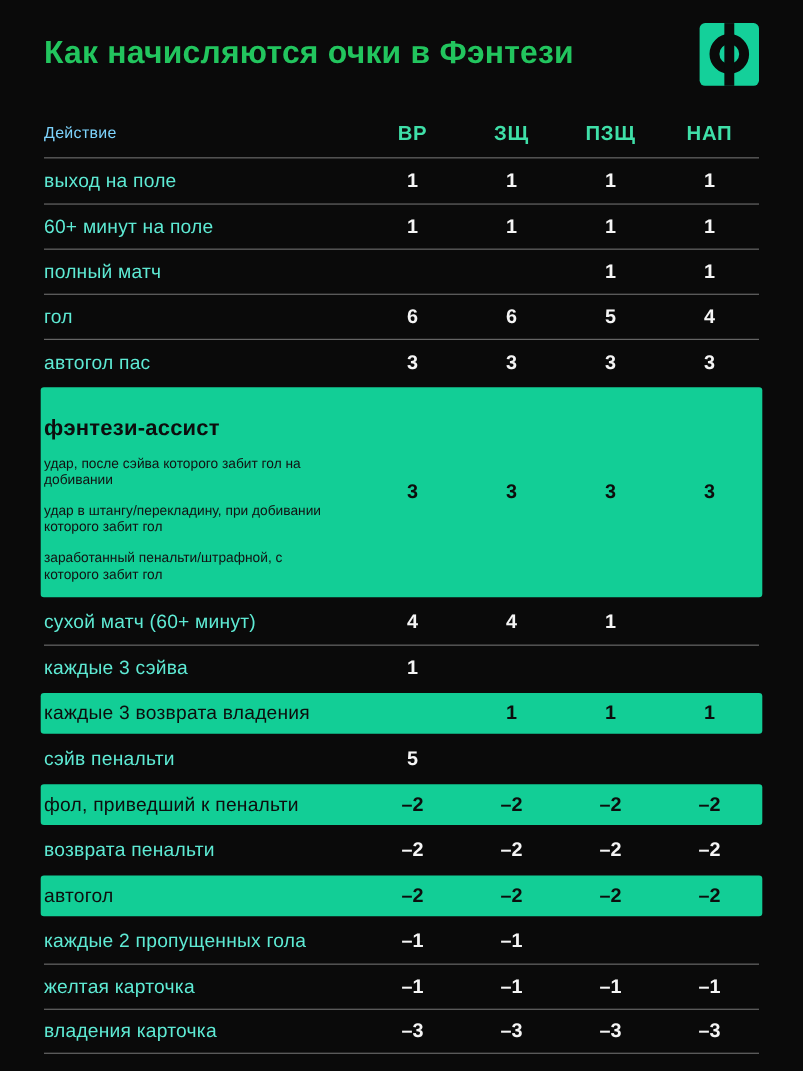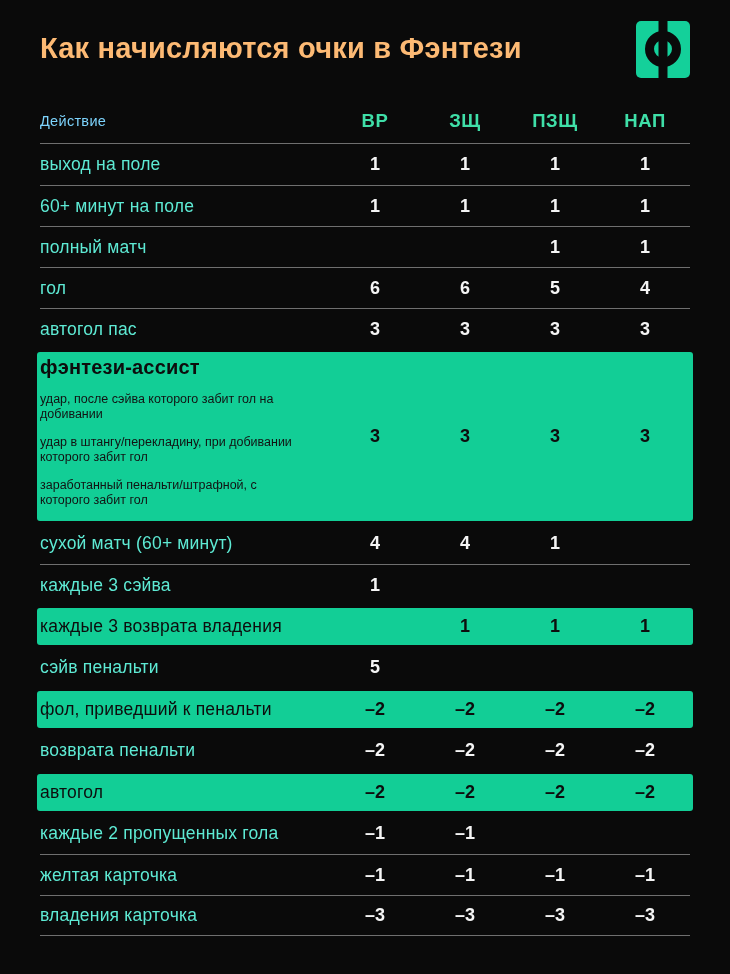--- a/index.html
+++ b/index.html
@@ -9,21 +9,21 @@
     background: #0a0a0a;
     padding: 16px 40px 0;
     font-family: "Liberation Sans", sans-serif;
     overflow: hidden;
     position: relative;
   }
   
   .hdr { display: flex; justify-content: space-between; align-items: center; height: 66px; }
   .title {
     margin: 0; font-size: 29px; line-height: 1.1;
-    color: #fdba74; font-weight: 700; letter-spacing: 0.2px;
+    color: #22c55e; font-weight: 700; letter-spacing: 0.2px;
   }
   .logo { width: 54px; height: 57px; background: #14d09a; border-radius: 5px; position: relative; flex: none; }
   .logo-ring {
     position: absolute; left: 50%; top: 50%; transform: translate(-50%,-50%);
     width: 36px; height: 36px; border-radius: 50%;
     border: 9px solid #0a0a0a; background: transparent;
   }
   .logo-stem {
     position: absolute; left: 50%; top: 0; bottom: 0; transform: translateX(-50%);
     width: 9px; background: #0a0a0a;
@@ -41,21 +41,21 @@
   .num { text-align: center; font-size: 18px; font-weight: 600; color: #f5f5f5; }
   
   .body-row.green {
     background: #12ce96; border-radius: 3px;
     margin: 2.5px -3px; min-height: 37px;
     padding: 0 3px;
   }
   .green .label-text, .green .num { color: #0d0d0d; }
   
   .body-row.block { min-height: 156px; align-items: center; }
-  .block .cell.label { align-self: stretch; padding-top: 4px; }
+  .block .cell.label { align-self: stretch; padding-top: 26px; }
   .block .label-text { font-size: 20px; font-weight: 700; margin-bottom: 13px; letter-spacing: 0.2px; }
   .desc {
     margin: 0 0 13px; max-width: 255px;
     font-size: 12.5px; line-height: 1.2; font-weight: 400; color: #121212;
   }
 </style>
 </head>
 <body>
 
 <div class="page">

